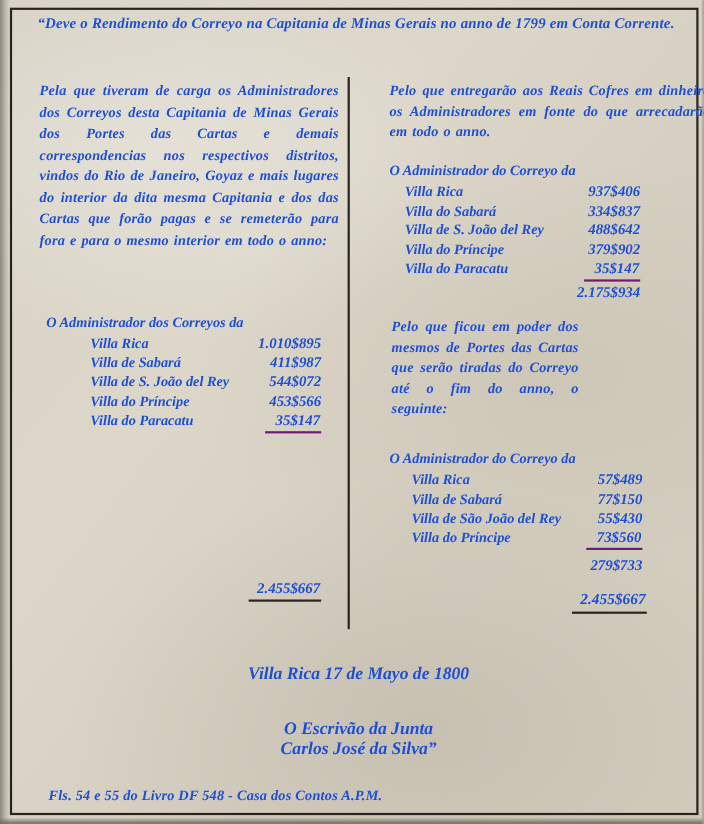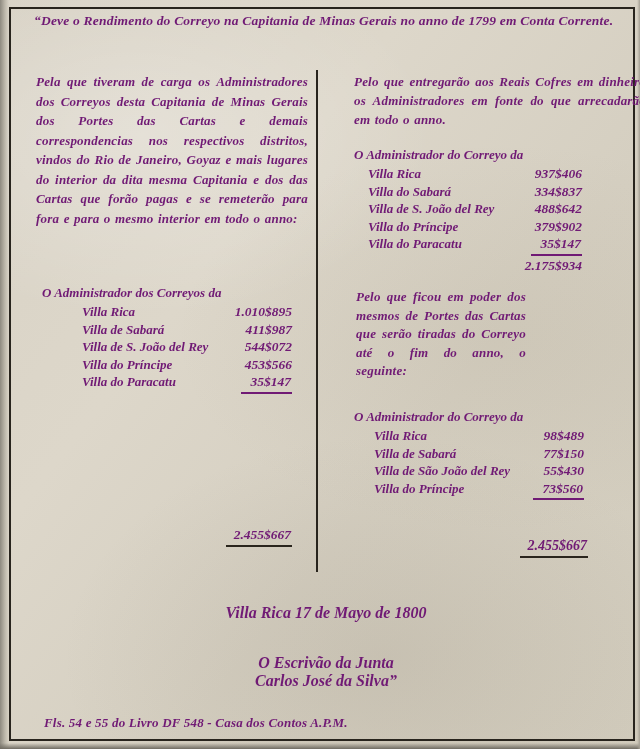--- a/index.html
+++ b/index.html
@@ -21,21 +21,21 @@
     background:linear-gradient(to right,#8e8a80,#bdb8ab 55%,rgba(189,184,171,0));}
   .edge-bottom{position:absolute;left:0;right:0;bottom:0;height:6px;
     background:linear-gradient(to top,#6f6b62,rgba(111,107,98,0));}
   .edge-right{position:absolute;right:0;top:0;bottom:0;width:3px;
     background:linear-gradient(to left,#a5a094,rgba(165,160,148,0));}
 
   .frame{position:absolute;left:9px;top:7px;right:5px;bottom:8px;
     border:2px solid #28241d;}
   .divider{position:absolute;left:316px;top:70px;width:2px;height:502px;background:#28241d;}
 
-  .ink{color:#701a75;font-style:italic;}
+  .ink{color:#1d4ed8;font-style:italic;}
   .b{font-weight:700;}
 
   .header-quote{position:absolute;left:34px;top:10px;width:580px;
     font-size:13.5px;line-height:21px;text-align:justify;letter-spacing:.2px;}
 
   .col{position:absolute;top:66px;}
   #left-col{left:36px;width:272px;height:520px;}
   #right-col{left:330px;width:298px;height:520px;margin-left:24px;}
 
   .para{font-size:13px;line-height:19.5px;text-align:justify;letter-spacing:.2px;word-spacing:1px;}
@@ -164,40 +164,41 @@
     <div class="amount-line ink b" id="right-total-1">2.175$934</div>
 
     <div class="para ink b" id="right-para-2">Pelo que ficou em poder dos mesmos de Portes das Cartas que serão tiradas do Correyo até o fim do anno, o seguinte:</div>
 
     <div class="account" id="right-account-2">
       <div class="acct-header ink b">O Administrador do Correyo da</div>
       <div class="rows">
 
           <div class="acct-row">
             <span class="acct-label ink b">Villa Rica</span>
-            <span class="acct-value ink b">98$489</span>
+            <span class="acct-value ink b">57$489</span>
           </div>
 
           <div class="acct-row">
             <span class="acct-label ink b">Villa de Sabará</span>
             <span class="acct-value ink b">77$150</span>
           </div>
 
           <div class="acct-row">
             <span class="acct-label ink b">Villa de São João del Rey</span>
             <span class="acct-value ink b">55$430</span>
           </div>
 
           <div class="acct-row">
             <span class="acct-label ink b">Villa do Príncipe</span>
             <span class="acct-value ink b u">73$560</span>
           </div>
         </div>
     </div>
 
+    <div class="amount-line ink b" id="right-subtotal">279$733</div>
 
     <div class="amount-line" id="right-total-2">
       <span class="total-underline ink b">2.455$667</span>
     </div>
   </div>
 
   <div class="sig ink b" id="sig-place-date">Villa Rica 17 de Mayo de 1800</div>
   <div class="sig ink b" id="sig-name">Carlos José da Silva”</div>
   <div class="sig ink b" id="sig-role">O Escrivão da Junta</div>
 

